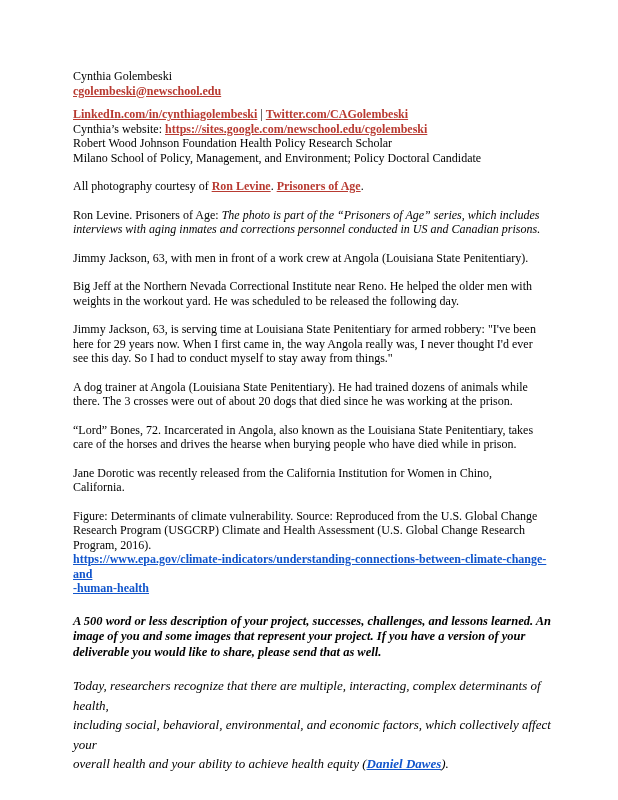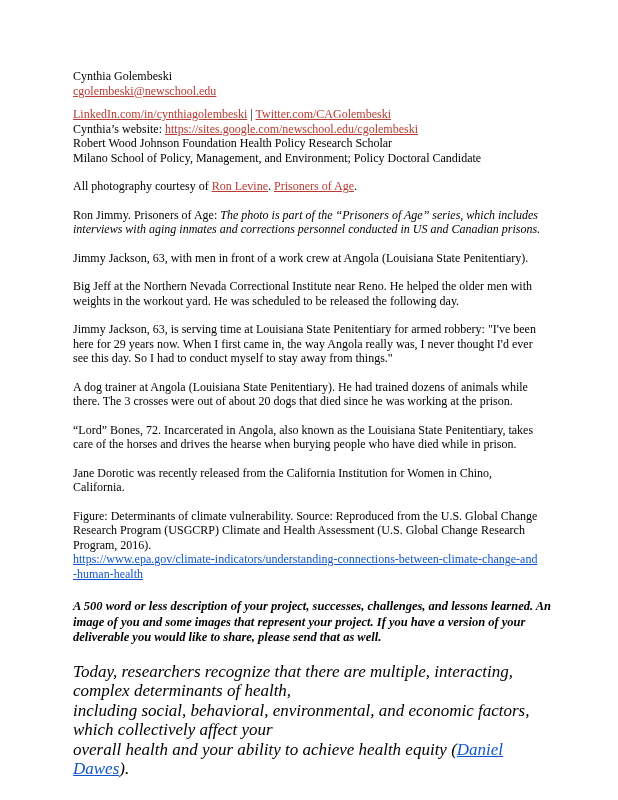--- a/index.html
+++ b/index.html
@@ -22,37 +22,37 @@
   }
   .para {
     font-size: 12px;
     line-height: 14.5px;
     max-width: 484px;
     margin: 0 0 14px 0;
     white-space: pre-line;
   }
   .para.nowrapctl { white-space: normal; }
   .line { display: block; }
-  a { text-decoration: underline; cursor: pointer; }
+  a { text-decoration: underline; cursor: pointer; font-weight: bold; }
   a.red { color: var(--red_link, #B83A31); }
   a.blue { color: var(--blue_link, #1155CC); }
   em { font-style: italic; }
   .contact-block { margin-bottom: 9px; }
   .figure-block { margin-bottom: 18px; }
   .prompt-para {
     font-weight: bold;
     font-style: italic;
     font-size: 12.5px;
     line-height: 15.5px;
     margin-bottom: 16px;
     font-family: Liberation Serif, serif;
   }
   .closing-para {
     font-style: italic;
-    font-size: 17px;
+    font-size: 13px;
     line-height: 19.5px;
     margin-bottom: 6px;
   }
 </style>
 </head>
 <body>
 
 <div class="page">
   <div class="content">
 
@@ -60,21 +60,21 @@
 
     <p class="para nowrapctl">
       <span class="line"><a class="red">LinkedIn.com/in/cynthiagolembeski</a><span> | </span><a class="red">Twitter.com/CAGolembeski</a></span>
       <span class="line"><span>Cynthia’s website: </span><a class="red">https://sites.google.com/newschool.edu/cgolembeski</a></span>
       <span class="line">Robert Wood Johnson Foundation Health Policy Research Scholar</span>
       <span class="line">Milano School of Policy, Management, and Environment; Policy Doctoral Candidate</span>
     </p>
 
     <p class="para nowrapctl"><span>All photography courtesy of </span><a class="red">Ron Levine</a><span>. </span><a class="red">Prisoners of Age</a><span>.</span></p>
 
-    <p class="para"><span>Ron Jimmy. Prisoners of Age: </span><em>The photo is part of the “Prisoners of Age” series, which includes
+    <p class="para"><span>Ron Levine. Prisoners of Age: </span><em>The photo is part of the “Prisoners of Age” series, which includes
 interviews with aging inmates and corrections personnel conducted in US and Canadian prisons.</em></p>
 
     <p class="para">Jimmy Jackson, 63, with men in front of a work crew at Angola (Louisiana State Penitentiary).</p>
 
     <p class="para">Big Jeff at the Northern Nevada Correctional Institute near Reno. He helped the older men with
 weights in the workout yard. He was scheduled to be released the following day.</p>
 
     <p class="para">Jimmy Jackson, 63, is serving time at Louisiana State Penitentiary for armed robbery: "I've been
 here for 29 years now. When I first came in, the way Angola really was, I never thought I'd ever
 see this day. So I had to conduct myself to stay away from things."</p>

